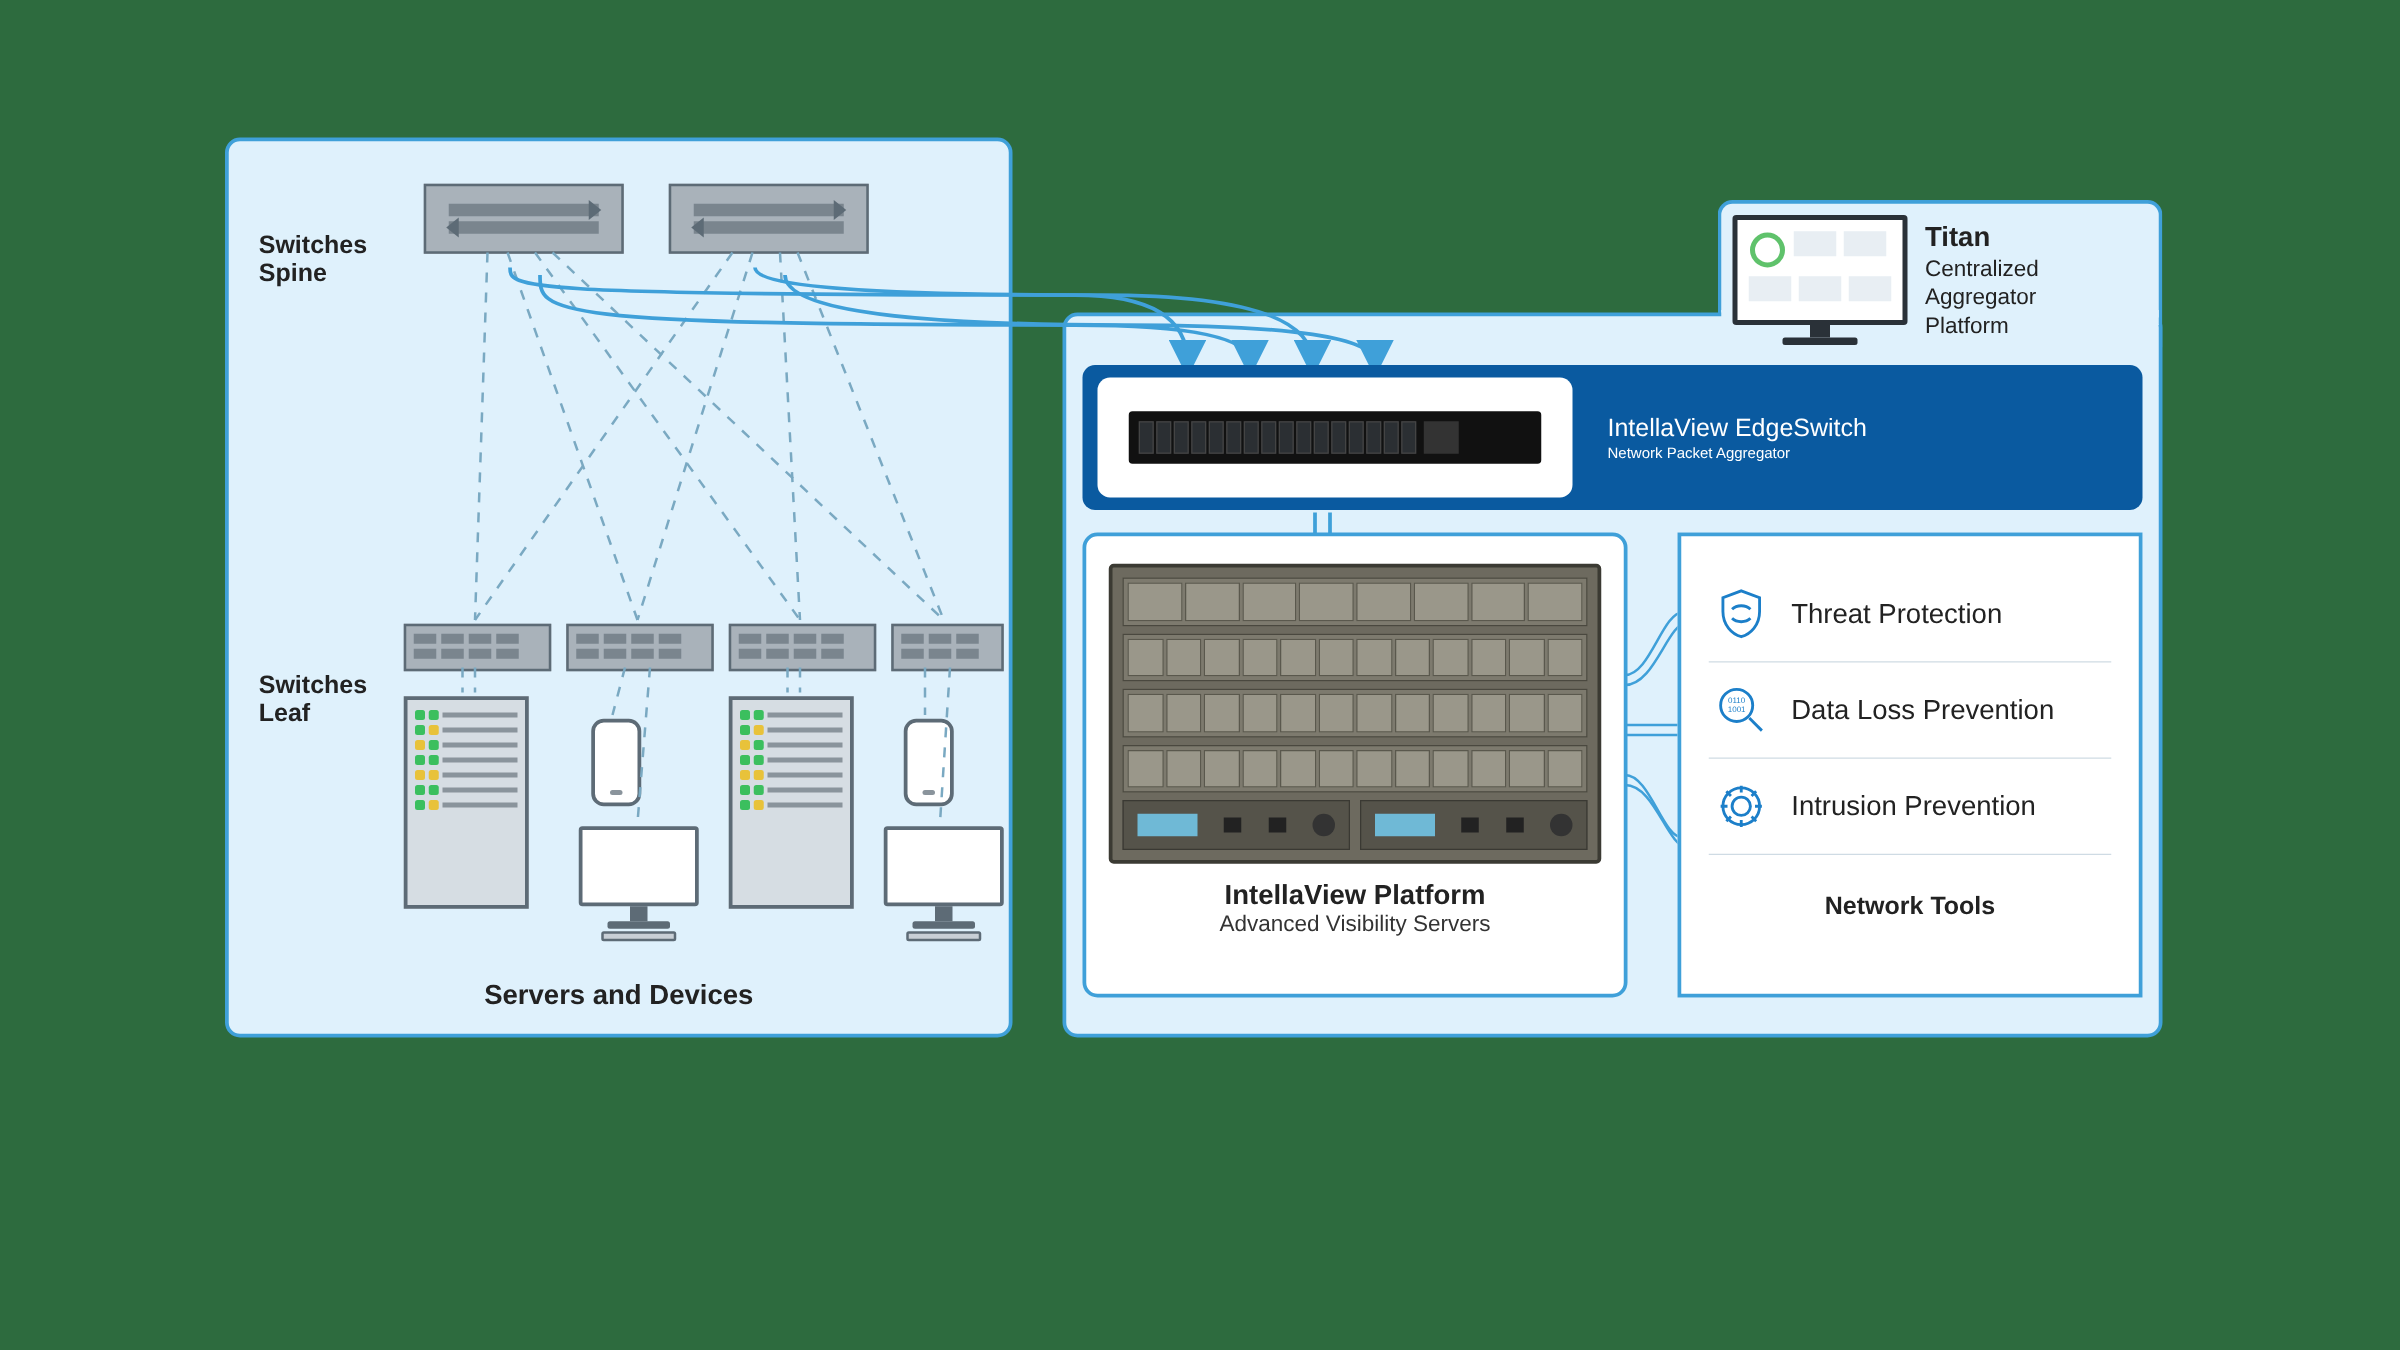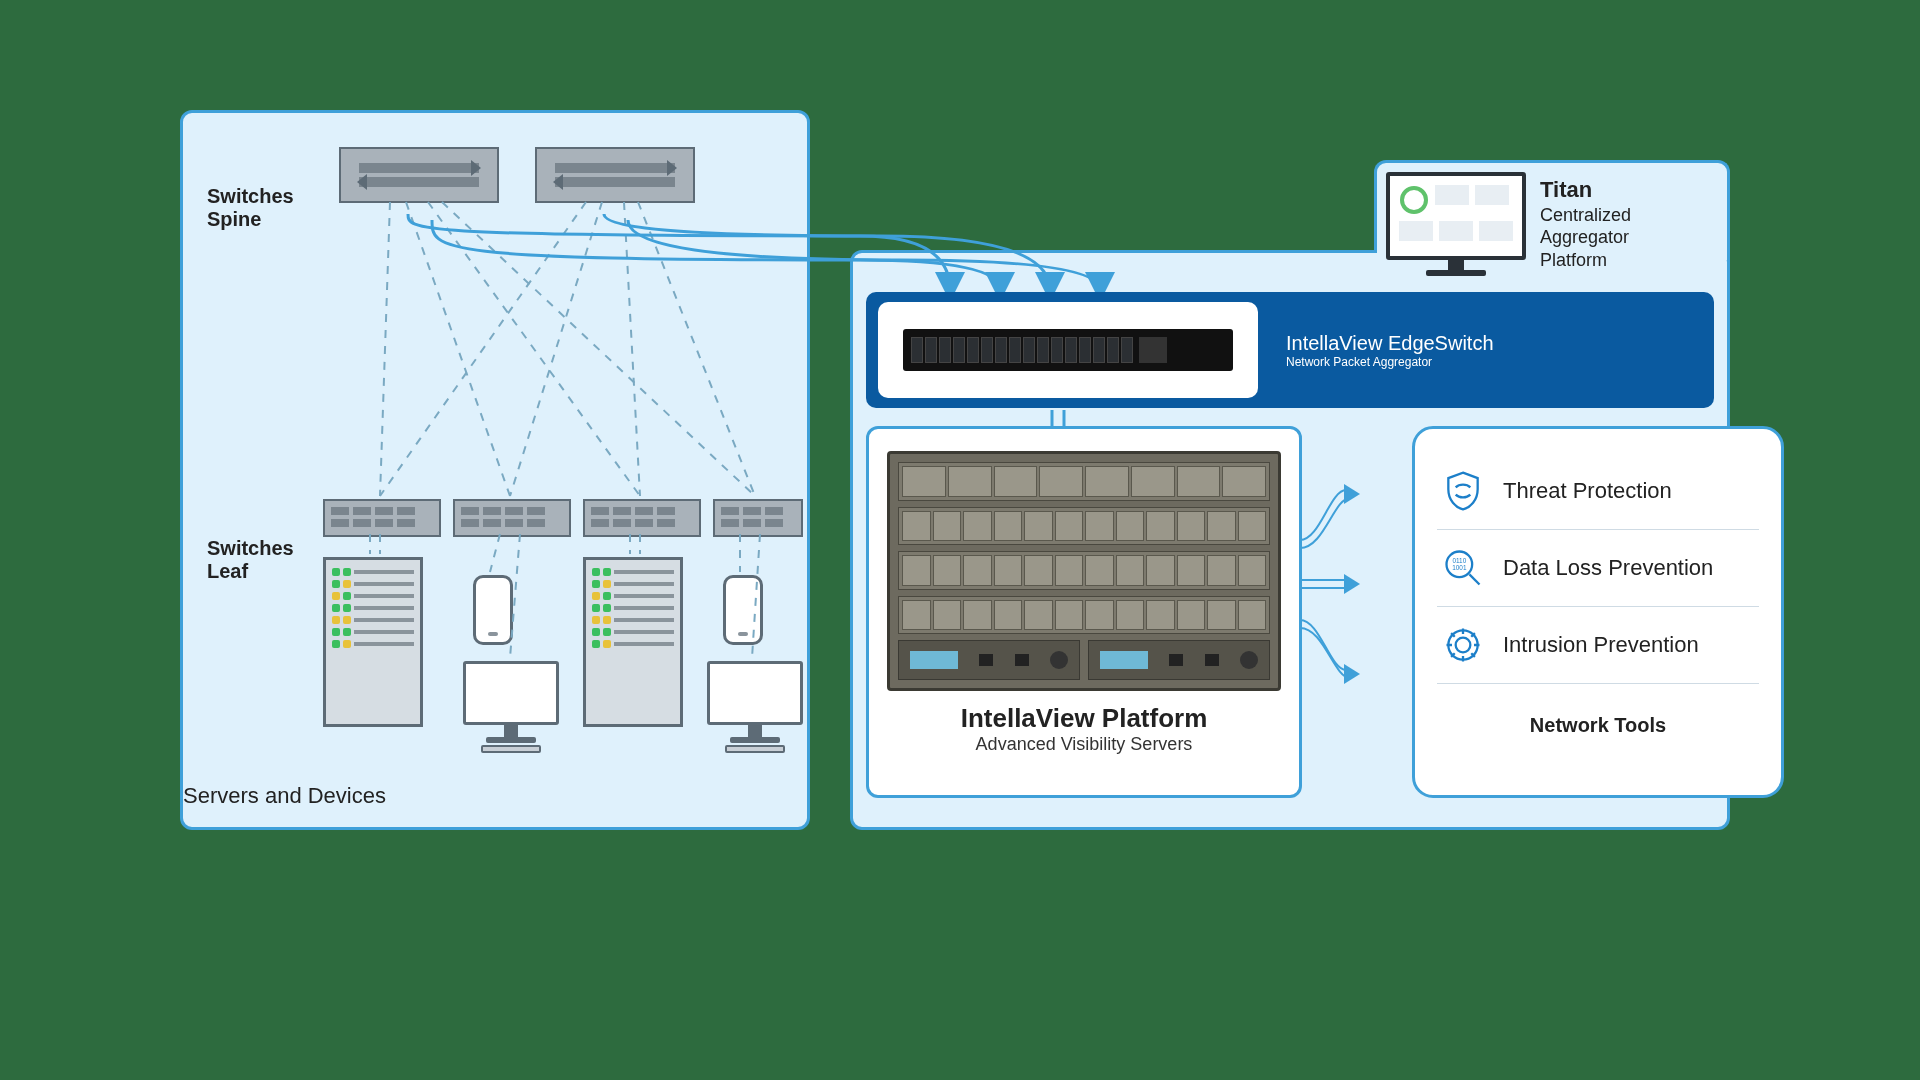--- a/index.html
+++ b/index.html
@@ -121,23 +121,23 @@
     width: 96px; height: 64px; border:3px solid #5d6b76; background:#fff; border-radius:3px;
   }
   .monitor-small .stand { width: 14px; height: 12px; background:#5d6b76; margin: 0 auto;}
   .monitor-small .base { width: 50px; height: 6px; background:#5d6b76; margin: 0 auto; border-radius:2px;}
   .monitor-small .kb { width: 60px; height: 8px; background:#c8cfd6; border:2px solid #5d6b76; margin:2px auto 0; border-radius:2px;}
 
   .bottom-label {
     position: absolute;
     bottom: 18px;
     left: 0; right: 0;
-    text-align: left;
+    text-align: center;
     font-size: 22px;
-    font-weight: 400;
+    font-weight: 700;
     color: #222;
   }
 
   
   .right-panel {
     position: absolute;
     left: 670px;
     top: 140px;
     width: 880px;
     height: 580px;
@@ -252,33 +252,33 @@
     flex:1; background:#7d7a6e; border:1px solid #4a483f;
     display:flex; gap:2px; padding:3px;
   }
   .chassis .slotrow .p { flex:1; background:#9a978a; border:1px solid #5a584d;}
   .chassis .psu-row { height:40px; display:flex; gap:8px; }
   .chassis .psu { flex:1; background:#55534a; border:1px solid #3a3933; display:flex; align-items:center; justify-content:space-around;}
   .chassis .psu .fan { width:18px; height:18px; border-radius:50%; background:#333;}
   .chassis .psu .eth { width:14px; height:12px; background:#222;}
   .chassis .psu .lcd { width:48px; height:18px; background:#6fb9d6;}
   .plat-labels { text-align:center; margin-top:12px; }
-  .plat-labels .pl-title { font-size:26px; font-weight:700; display:block;}
+  .plat-labels .pl-title { font-size:22px; font-weight:700; display:block;}
   .plat-labels .pl-sub { font-size:18px; display:block; color:#333;}
 
   
   .tools-box {
     position: absolute;
-    left: 1232px;
+    left: 1162px;
     top: 316px;
     width: 372px;
     height: 372px;
     background: #fff;
     border: 3px solid #3fa0d9;
-    border-radius: 21px;
+    border-radius: 0;
     padding: 26px 22px 10px;
     z-index: 2;
   }
   .tool-item {
     display:flex; align-items:center; gap:18px;
     padding: 14px 4px;
     font-size: 22px;
   }
   .tool-hr { border:none; border-top:1px solid #cfdbe4; margin: 2px 0;}
   .tool-icon {

